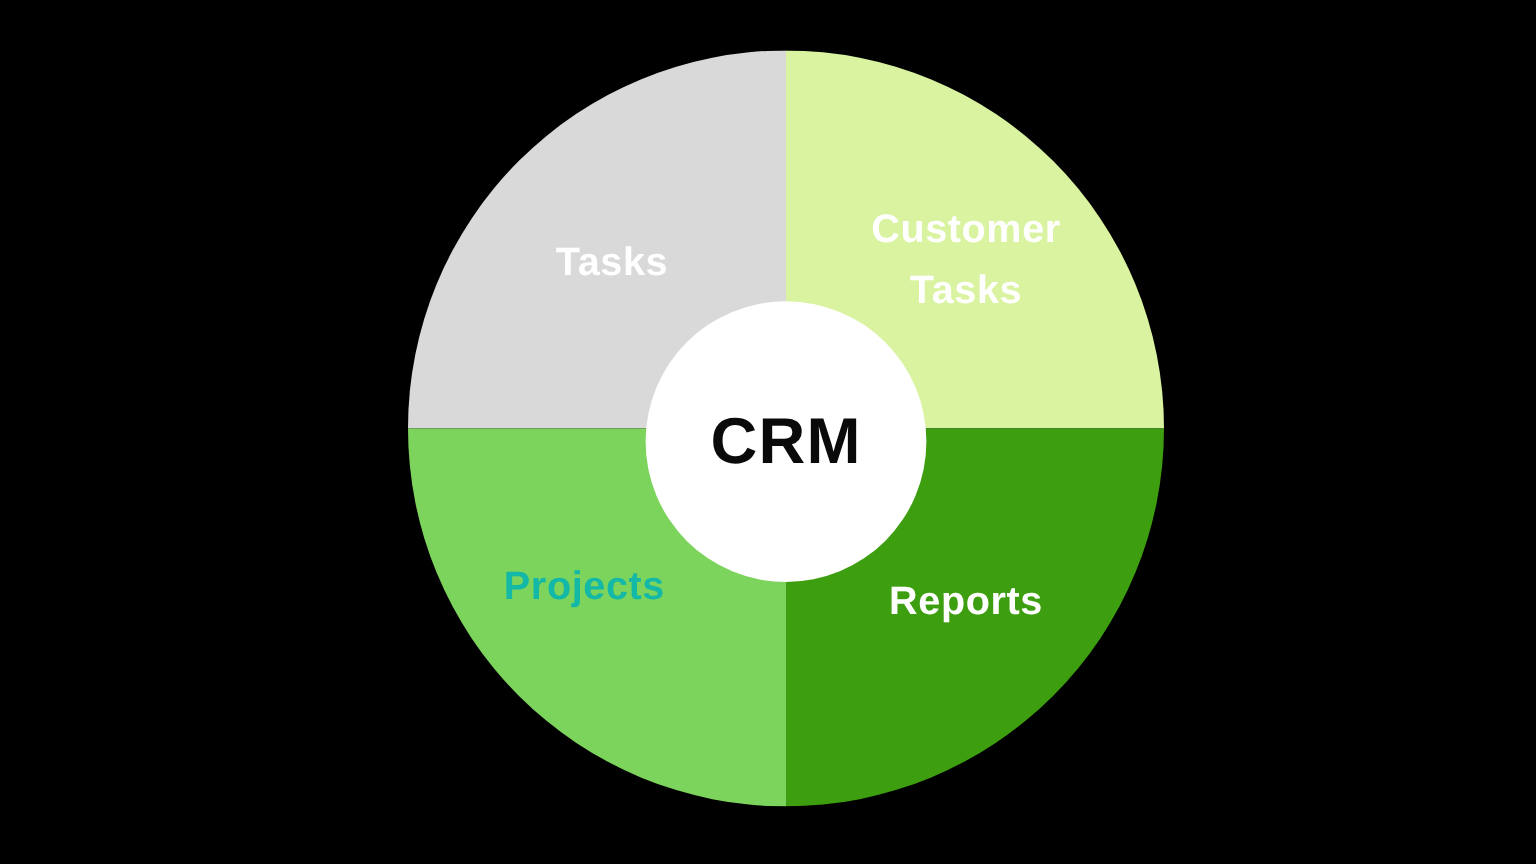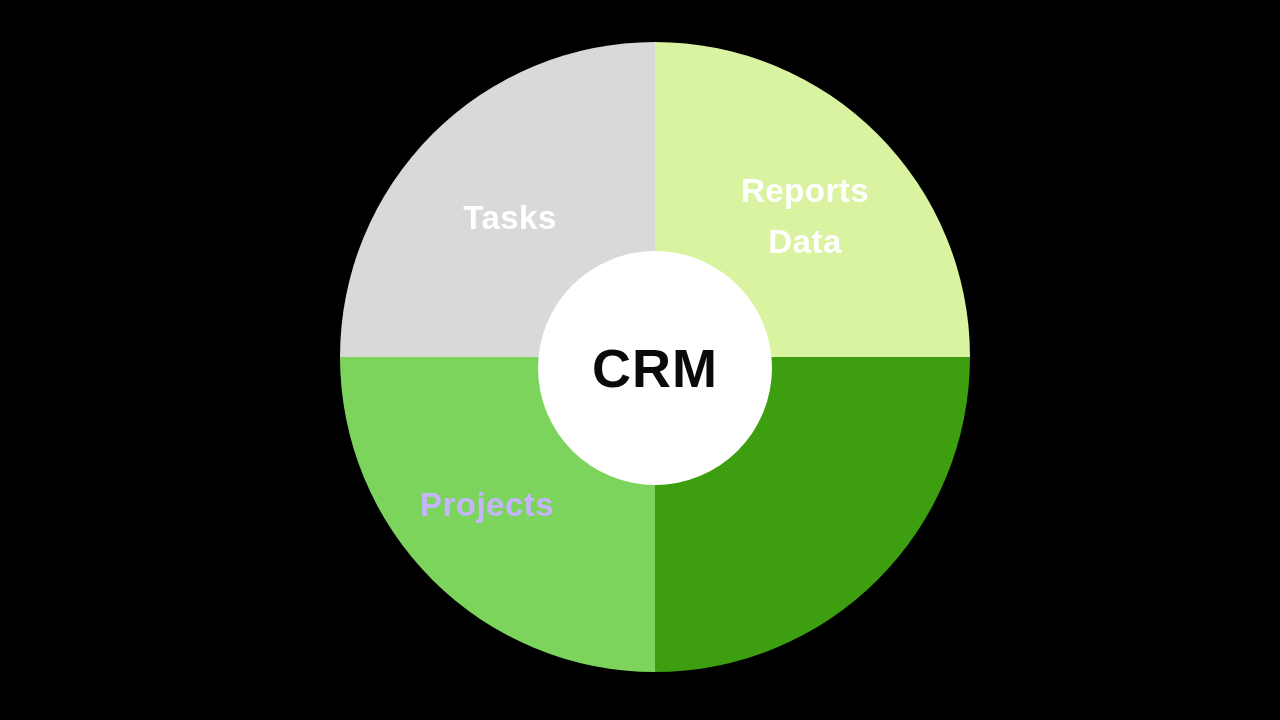--- a/index.html
+++ b/index.html
@@ -88,23 +88,24 @@
     <div class="quad q-tl" style="background-color: rgb(217, 217, 217);"></div>
 
     <div class="quad q-tr" style="background-color: rgb(217, 243, 160);"></div>
 
     <div class="quad q-bl" style="background-color: rgb(124, 212, 92);"></div>
 
     <div class="quad q-br" style="background-color: rgb(61, 158, 15);"></div>
 
     <div class="seg-label lbl-tasks" style="color: rgb(255, 255, 255);">Tasks</div>
 
-    <div class="seg-label wrap lbl-customer" style="color: rgb(255, 255, 255);">Reports Data</div>
+    <div class="seg-label wrap lbl-customer" style="color: rgb(255, 255, 255);">Customer Tasks</div>
 
-    <div class="seg-label lbl-projects" style="color: #c4b5fd; margin-top: 17px;">Projects</div>
+    <div class="seg-label lbl-projects" style="color: #14b8a6;">Projects</div>
 
+    <div class="seg-label lbl-reports" style="color: rgb(255, 255, 255);">Reports</div>
 
     <div class="hub" style="background-color: rgb(255, 255, 255);">
       <span class="hub-title" style="color: rgb(10, 10, 10);">CRM</span>
     </div>
 
   </div>
 </div>
 
 </body></html>

